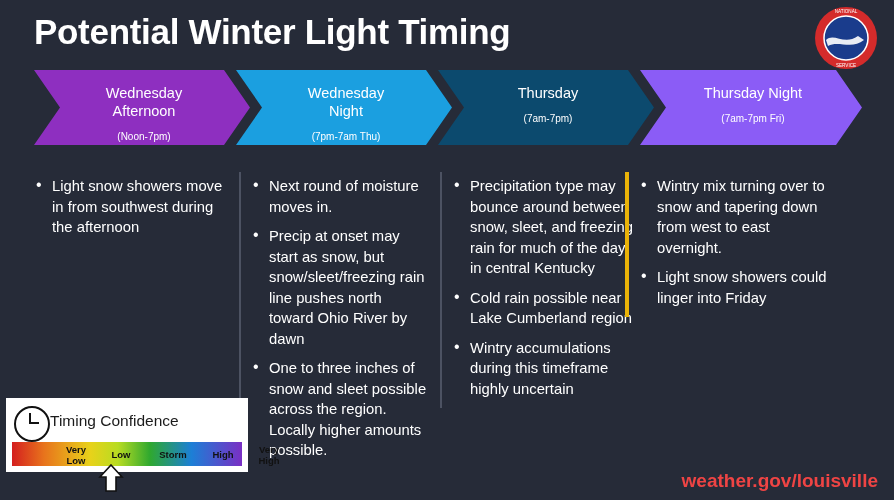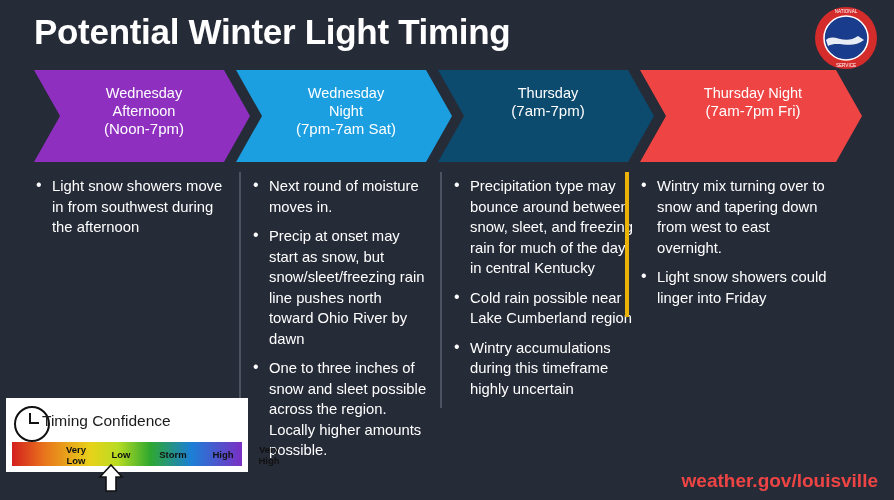--- a/index.html
+++ b/index.html
@@ -42,44 +42,44 @@
   .arrow-band {
     position: absolute;
     left: 34px;
     top: 70px;
     width: 828px;
     height: 92px;
   }
   .arrow {
     position: absolute;
     top: 0;
-    height: 92px;
+    height: 75px;
     color: #ffffff;
     text-align: center;
     box-sizing: border-box;
     padding: 14px 34px 0 38px;
     clip-path: polygon(0 0, calc(100% - 26px) 0, 100% 50%, calc(100% - 26px) 100%, 0 100%, 26px 50%);
   }
   .arrow.first {
     clip-path: polygon(0 0, calc(100% - 26px) 0, 100% 50%, calc(100% - 26px) 100%, 0 100%, 26px 50%);
   }
   .arrow .a-name {
     font-size: 14.5px;
     line-height: 18px;
     font-weight: normal;
   }
   .arrow .a-time {
-    font-size: 15px;
+    font-size: 10px;
     line-height: 18px;
-    margin-top: 0;
+    margin-top: 8px;
   }
   .arrow.a0 { left: 0px;   width: 216px; background: #8e2fc0; }
   .arrow.a1 { left: 202px; width: 216px; background: #1b9fe0; }
   .arrow.a2 { left: 404px; width: 216px; background: #0c4a6e; }
-  .arrow.a3 { left: 606px; width: 222px; background: #ef4444; }
+  .arrow.a3 { left: 606px; width: 222px; background: #8b5cf6; }
 
   
   .columns {
     position: absolute;
     left: 24px;
     top: 172px;
     width: 850px;
     height: 300px;
   }
   .col {
@@ -126,21 +126,21 @@
   .legend-box {
     position: absolute;
     left: 0;
     top: 0;
     width: 242px;
     height: 74px;
     background: #ffffff;
   }
   .legend-title {
     position: absolute;
-    left: 36px;
+    left: 44px;
     top: 14px;
     font-size: 15.5px;
     color: #1b1b1b;
   }
   .clock {
     position: absolute;
     left: 8px;
     top: 8px;
     width: 32px;
     height: 32px;
@@ -232,21 +232,21 @@
         <div>Wednesday</div>
         <div>Afternoon</div>
       </div>
       <div class="a-time">(Noon-7pm)</div>
     </div>
     <div class="arrow a1">
       <div class="a-name">
         <div>Wednesday</div>
         <div>Night</div>
       </div>
-      <div class="a-time">(7pm-7am Sat)</div>
+      <div class="a-time">(7pm-7am Thu)</div>
     </div>
     <div class="arrow a2">
       <div class="a-name">
         <div>Thursday</div>
       </div>
       <div class="a-time">(7am-7pm)</div>
     </div>
     <div class="arrow a3">
       <div class="a-name">
         <div>Thursday Night</div>

